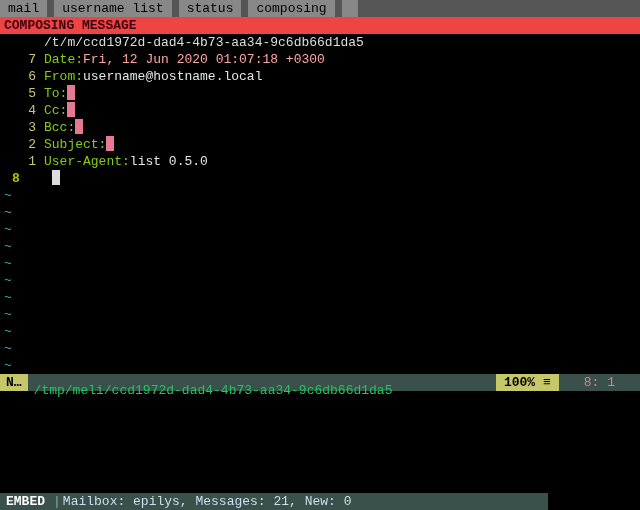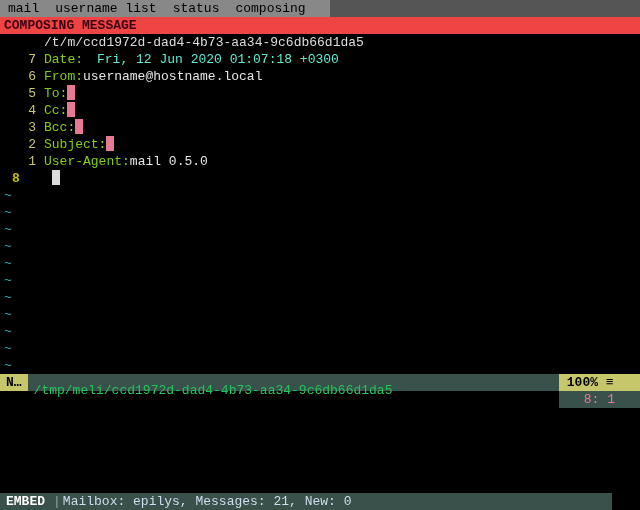--- a/index.html
+++ b/index.html
@@ -15,21 +15,21 @@
     }
     .tabs {
       display: flex;
       background: #555;
       height: 17px;
     }
     .tab {
       background: #888;
       color: #000;
       padding: 0 8px;
-      margin-right: 0;
+      margin-right: 7px;
     }
     .tab.spacer { flex: 1; background: #555; }
     .tab.trail { width: 10px; background: #888; margin-right: 0; }
     .titlebar {
       background: #ef4444;
       color: #3a0010;
       padding: 0 4px;
       font-weight: bold;
     }
     .editor {
@@ -49,21 +49,21 @@
       color: #c0c000;
       font-weight: bold;
     }
     .gutter.left {
       width: 16px;
       text-align: left;
     }
     .fname { color: #ddd; }
     .hdr { color: #84cc16; text-align: center; }
     .hval { color: #e5e5e5; }
-    .magenta { color: #5eead4; margin-left: 14px; }
+    .magenta { color: #fca5a5; }
     .cursor-block {
       background: #e67a94;
       display: inline-block;
       width: 8px;
       height: 15px;
       vertical-align: middle;
     }
     .cursor-white {
       background: #ddd;
       display: inline-block;
@@ -85,38 +85,37 @@
       font-weight: bold;
     }
     .sl-path {
       background: #3a504a;
       color: #22c55e;
       flex: 1;
       padding: 8px 6px;
     }
     .sl-right {
       display: flex;
-      flex-direction: column;
     }
     .sl-pct {
       background: #c6c66a;
       color: #000;
       padding: 0 8px;
       font-weight: bold;
     }
     .sl-pos {
       background: #3a504a;
       color: #e67a94;
       padding: 0 25px;
     }
     .bottom {
       position: absolute;
       bottom: 0;
       left: 0;
-      width: 612px;
+      width: 548px;
       height: 17px;
       background: #3a504a;
       display: flex;
       align-items: center;
       color: #cde;
     }
     .bottom .mode {
       color: #fff;
       font-weight: bold;
       padding: 0 6px;
@@ -168,21 +167,21 @@
     <span class="cursor-block"></span>
   </div>
   <div class="line">
     <span class="gutter">2</span>
     <span class="hdr">Subject:</span>
     <span class="cursor-block"></span>
   </div>
   <div class="line">
     <span class="gutter">1</span>
     <span class="hdr">User-Agent: </span>
-    <span class="hval">mail 0.5.0</span>
+    <span class="hval">list 0.5.0</span>
   </div>
   <div class="line">
     <span class="gutter left active">8</span>
     <span style="width:16px;display:inline-block"></span>
     <span class="cursor-white"></span>
   </div>
 </div>
 
 <div class="tilde">~</div>
 <div class="tilde">~</div>

